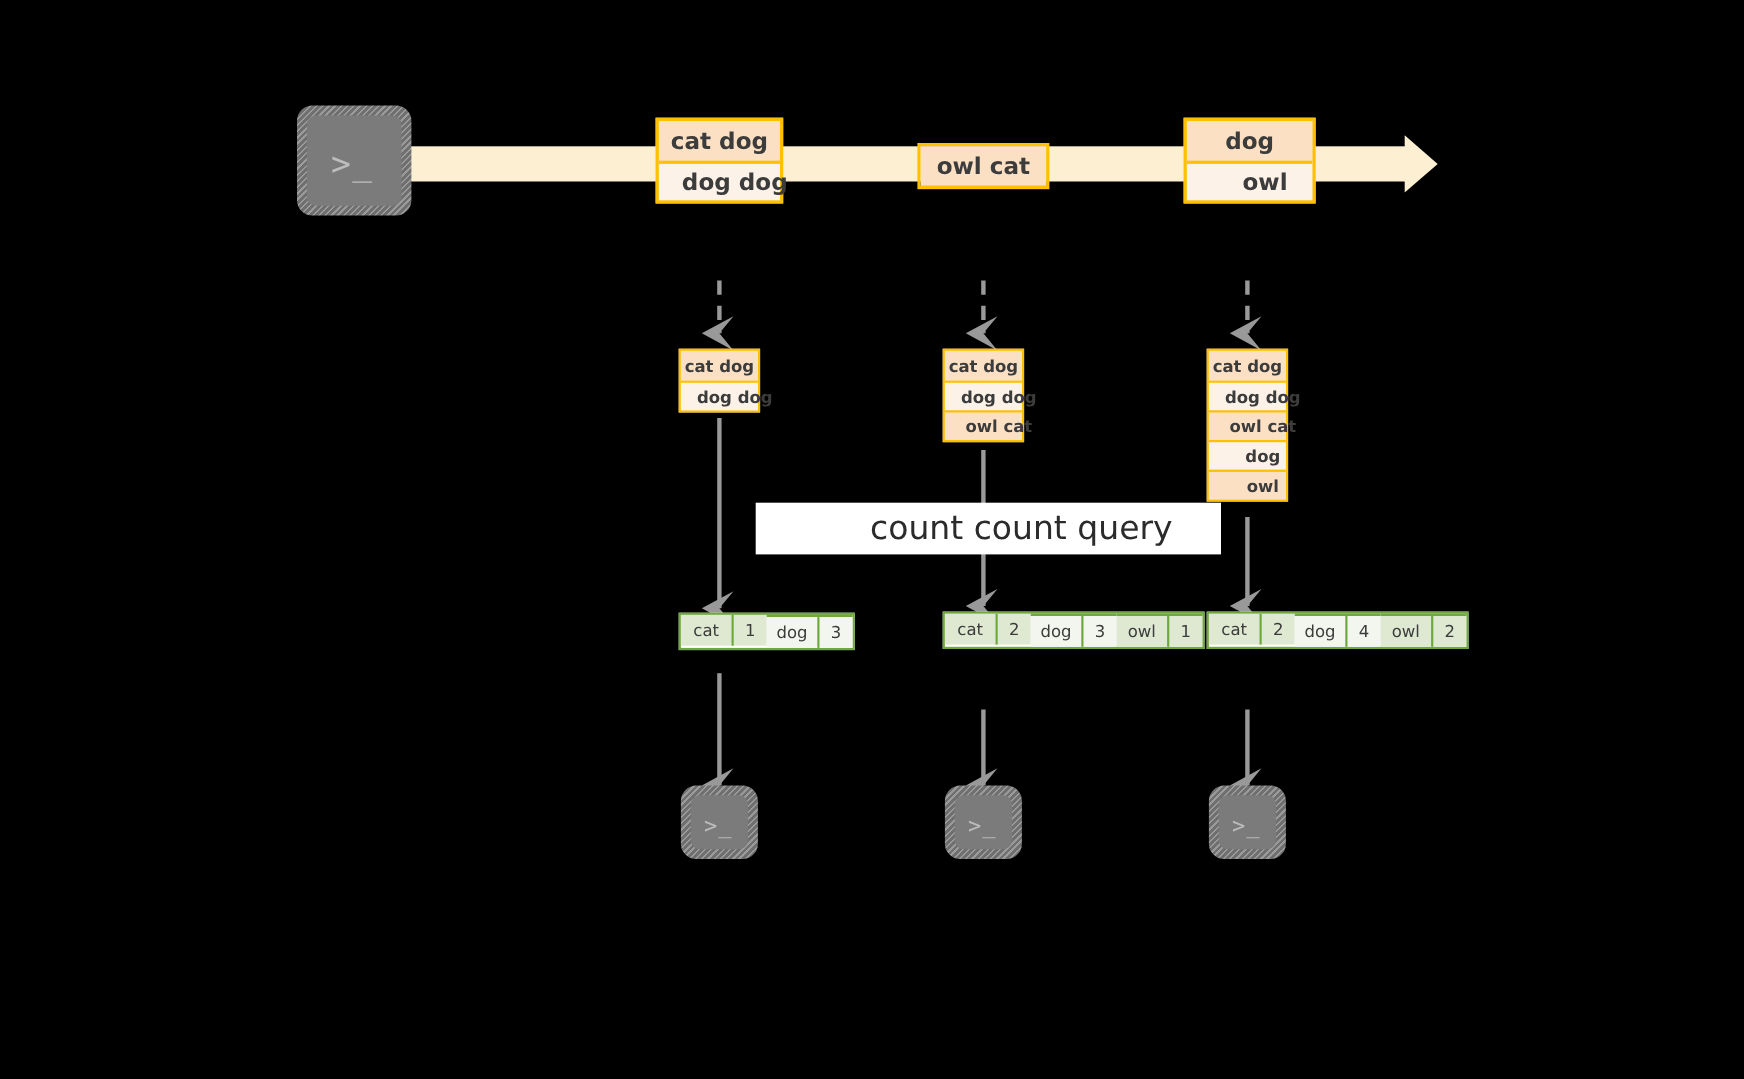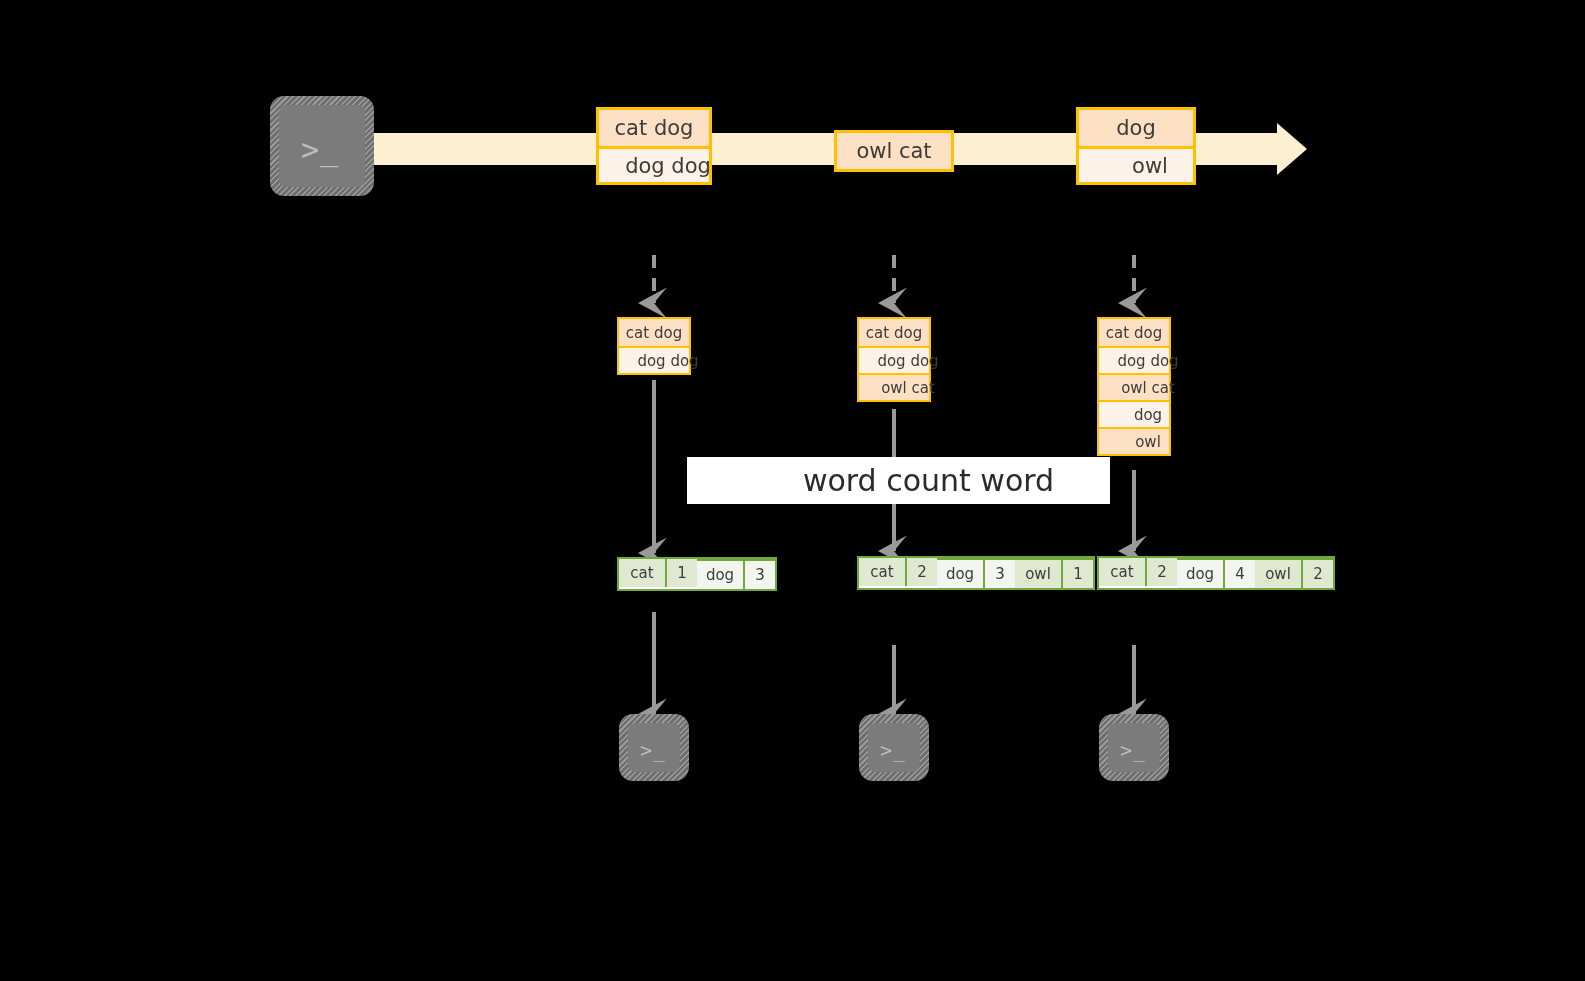--- a/index.html
+++ b/index.html
@@ -69,20 +69,21 @@
   }
 
   
   .msgbox {
     position: absolute;
     box-sizing: border-box;
     border: 3px solid #ffc000;
     background: #fce0c4;
     display: flex;
     flex-direction: column;
+    font-weight: bold;
   }
   .msgbox .row {
     box-sizing: border-box;
     display: flex;
     align-items: center;
     justify-content: center;
     color: #3c3c3c;
     background: #fce0c4;
     white-space: nowrap;
   }
@@ -199,21 +200,21 @@
   <div class="msgbox big z2" style="left:834px; top:130px; width:120px;">
     <div class="row">owl cat</div>
   </div>
 
   <div class="msgbox big z2" style="left:1076px; top:107px; width:120px;">
     <div class="row">dog</div>
     <div class="row alt">owl</div>
   </div>
 
   <div class="query-band z1" style="left:687px; top:457px; width:423px; height:47px;">
-    <span class="qlabel">word count word</span>
+    <span class="qlabel">count count query</span>
   </div>
 
   <div class="msgbox small z2" style="left:617px; top:317px; width:74px;">
     <div class="row">cat dog</div>
     <div class="row alt">dog dog</div>
   </div>
 
   <div class="restable z2" style="left:617px; top:557px;">
     <div class="trow">
       <span class="cell word">cat</span>

